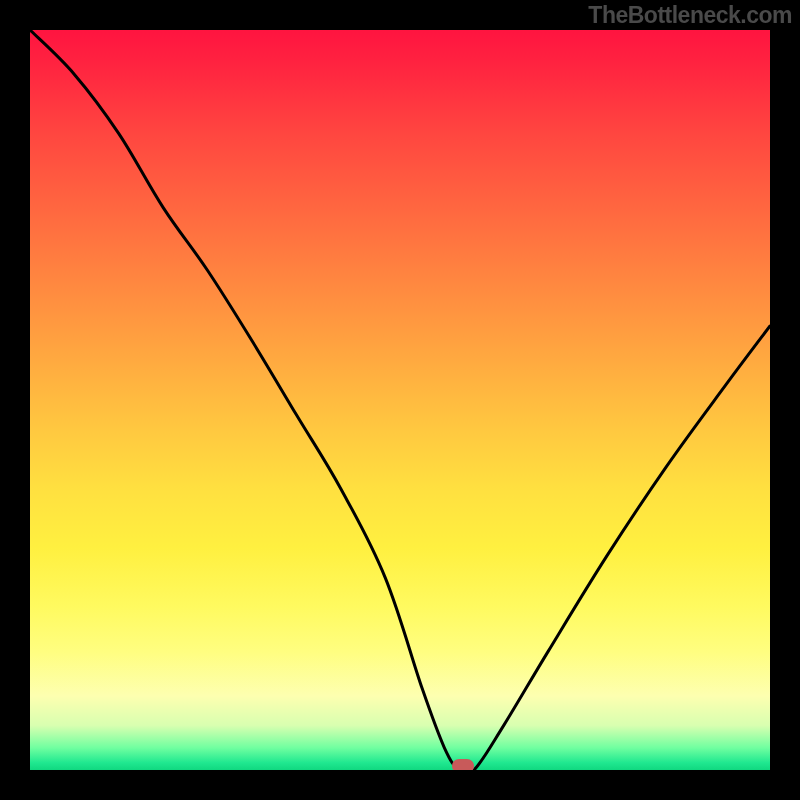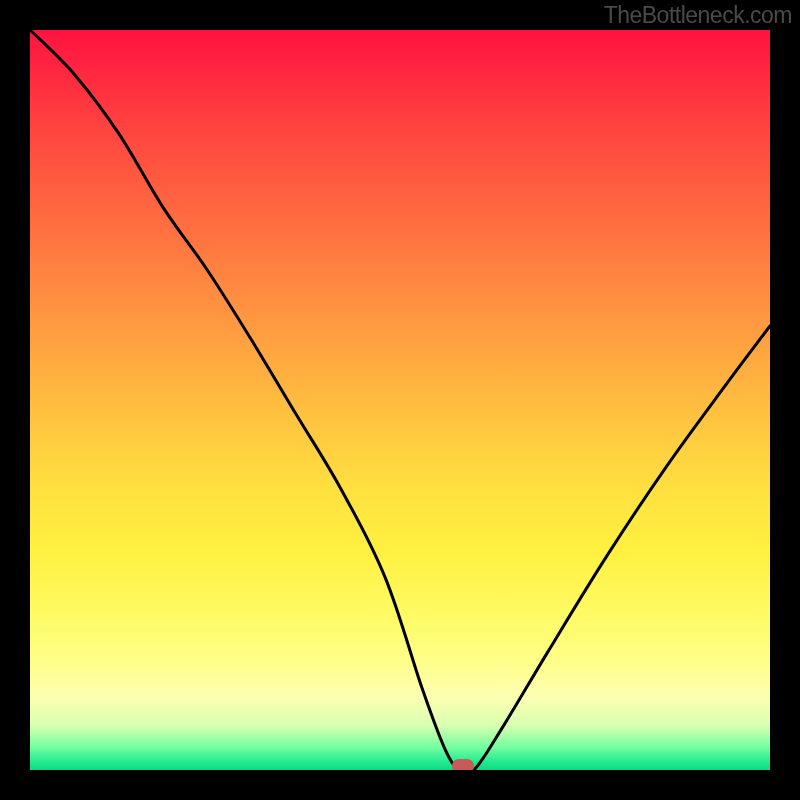--- a/index.html
+++ b/index.html
@@ -10,21 +10,21 @@
     background: #000;
     font-family: Arial, Helvetica, sans-serif;
     overflow: hidden;
   }
   .attribution {
     position: absolute;
     top: 2px;
     right: 8px;
     color: #4a4a4a;
     font-size: 23px;
-    font-weight: normal;
+    font-weight: bold;
     letter-spacing: -0.5px;
     z-index: 10;
   }
   .plot-area {
     position: absolute;
     left: 30px;
     top: 30px;
     width: 740px;
     height: 740px;
     overflow: hidden;

